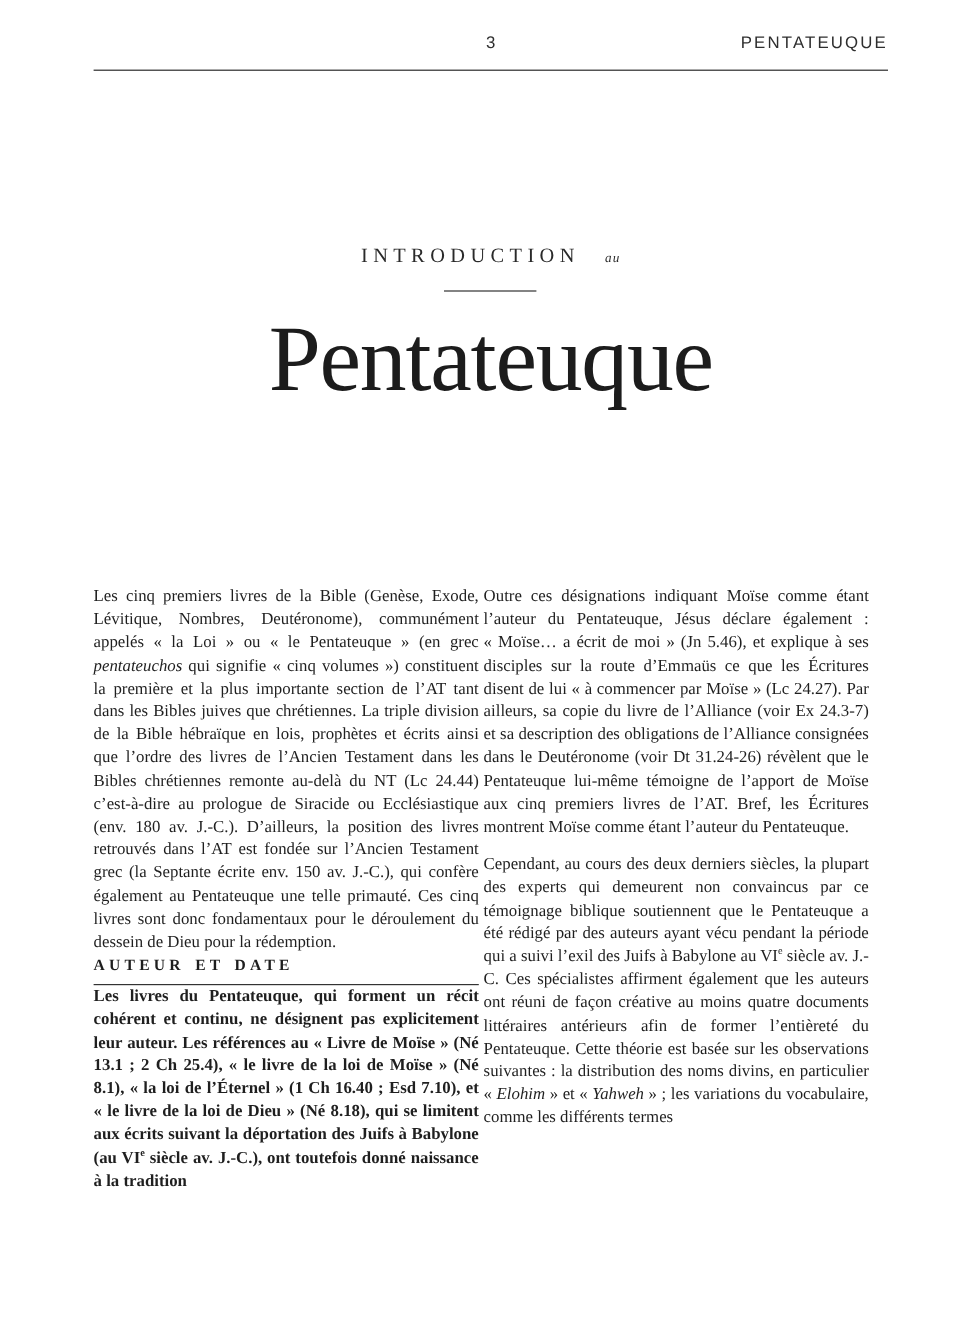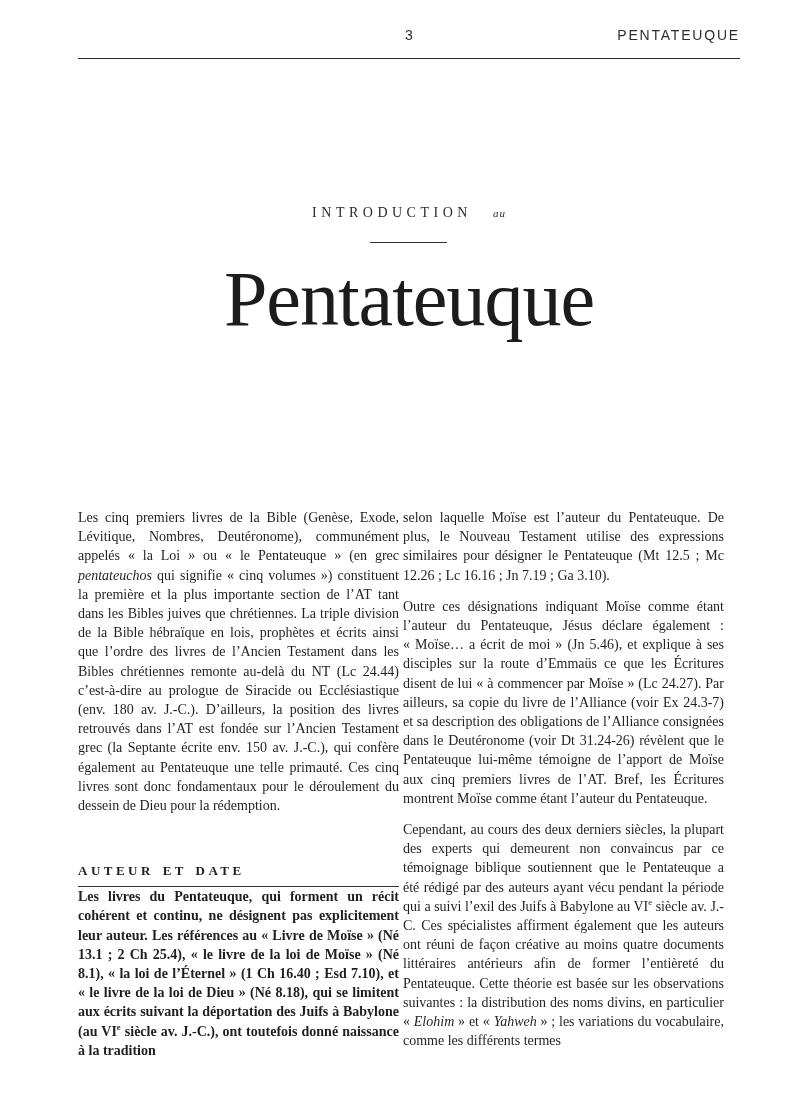--- a/index.html
+++ b/index.html
@@ -49,21 +49,21 @@
   .kicker {
     position: absolute;
     top: 203px;
     left: 78px;
     width: 662px;
     text-align: center;
     color: #2a2a2a;
     white-space: nowrap;
   }
   .kicker-main {
-    font-size: 14px;
+    font-size: 17px;
     letter-spacing: 4.5px;
     word-spacing: 3px;
     font-weight: normal;
   }
   .kicker-qualifier {
     font-size: 11px;
     font-style: italic;
     margin-left: 21px;
     letter-spacing: 1px;
   }
@@ -83,39 +83,38 @@
     text-align: center;
     font-size: 78px;
     font-weight: normal;
     letter-spacing: -1px;
     line-height: 1.1;
     color: #1c1c1c;
   }
   
   .columns {
     position: absolute;
-    top: 508px;
+    top: 488px;
     left: 78px;
     width: 662px;
     display: flex;
     gap: 4px;
   }
   .col { width: 321px; }
   p.body-para {
     margin: 0;
     text-align: justify;
     font-size: 14px;
     line-height: 19.2px;
     color: var(--ink, #1f1f1f);
     hyphens: auto;
     -webkit-hyphens: auto;
   }
   .col-right p.body-para + p.body-para { margin-top: 12px; }
   .section-heading-block {
-    margin-top: 46px;
     padding-bottom: 7px;
     border-bottom: 1.4px solid #333333;
   }
   .section-heading {
     font-size: 13px;
     font-weight: bold;
     letter-spacing: 3.5px;
     word-spacing: 2px;
     color: #1e1e1e;
   }
@@ -147,19 +146,18 @@
 
   <div class="columns">
     <div class="col col-left">
       <p class="body-para"><span>Les cinq premiers livres de la Bible (Genèse, Exode, Lévitique, Nombres, Deutéronome), communément appelés «&nbsp;la Loi&nbsp;» ou «&nbsp;le Pentateuque&nbsp;» (en grec </span><em>pentateuchos</em><span> qui signifie «&nbsp;cinq volumes&nbsp;») constituent la première et la plus importante section de l’AT tant dans les Bibles juives que chrétiennes. La triple division de la Bible hébraïque en lois, prophètes et écrits ainsi que l’ordre des livres de l’Ancien Testament dans les Bibles chrétiennes remonte au-delà du NT (Lc 24.44) c’est-à-dire au prologue de Siracide ou Ecclésiastique (env. 180 av. J.-C.). D’ailleurs, la position des livres retrouvés dans l’AT est fondée sur l’Ancien Testament grec (la Septante écrite env. 150 av. J.-C.), qui confère également au Pentateuque une telle primauté. Ces cinq livres sont donc fondamentaux pour le déroulement du dessein de Dieu pour la rédemption.</span></p>
       <div class="section-heading-block">
         <span class="section-heading">AUTEUR ET DATE</span>
       </div>
       <p class="body-para after-heading"><span>Les livres du Pentateuque, qui forment un récit cohérent et continu, ne désignent pas explicitement leur auteur. Les références au «&nbsp;Livre de Moïse&nbsp;» (Né 13.1&nbsp;; 2 Ch 25.4), «&nbsp;le livre de la loi de Moïse&nbsp;» (Né 8.1), «&nbsp;la loi de l’Éternel&nbsp;» (1 Ch 16.40&nbsp;; Esd 7.10), et «&nbsp;le livre de la loi de Dieu&nbsp;» (Né 8.18), qui se limitent aux écrits suivant la déportation des Juifs à Babylone (au VI</span><sup>e</sup><span> siècle av. J.-C.), ont toutefois donné naissance à la tradition</span></p>
     </div>
     <div class="col col-right">
-      <p class="body-para"><span>selon laquelle Moïse est l’auteur du Pentateuque. De plus, le Nouveau Testament utilise des expressions similaires pour désigner le Pentateuque (Mt 12.5&nbsp;; Mc 12.26&nbsp;; Lc 16.16&nbsp;; Jn 7.19&nbsp;; Ga 3.10).</span></p>
       <p class="body-para"><span>Outre ces désignations indiquant Moïse comme étant l’auteur du Pentateuque, Jésus déclare également&nbsp;: «&nbsp;Moïse… a écrit de moi&nbsp;» (Jn 5.46), et explique à ses disciples sur la route d’Emmaüs ce que les Écritures disent de lui «&nbsp;à commencer par Moïse&nbsp;» (Lc 24.27). Par ailleurs, sa copie du livre de l’Alliance (voir Ex 24.3-7) et sa description des obligations de l’Alliance consignées dans le Deutéronome (voir Dt 31.24-26) révèlent que le Pentateuque lui-même témoigne de l’apport de Moïse aux cinq premiers livres de l’AT. Bref, les Écritures montrent Moïse comme étant l’auteur du Pentateuque.</span></p>
       <p class="body-para"><span>Cependant, au cours des deux derniers siècles, la plupart des experts qui demeurent non convaincus par ce témoignage biblique soutiennent que le Pentateuque a été rédigé par des auteurs ayant vécu pendant la période qui a suivi l’exil des Juifs à Babylone au VI</span><sup>e</sup><span> siècle av. J.-C. Ces spécialistes affirment également que les auteurs ont réuni de façon créative au moins quatre documents littéraires antérieurs afin de former l’entièreté du Pentateuque. Cette théorie est basée sur les observations suivantes&nbsp;: la distribution des noms divins, en particulier «&nbsp;</span><em>Elohim</em><span>&nbsp;» et «&nbsp;</span><em>Yahweh</em><span>&nbsp;»&nbsp;; les variations du vocabulaire, comme les différents termes</span></p>
     </div>
   </div>
 
 </div>
 
 </body></html>

